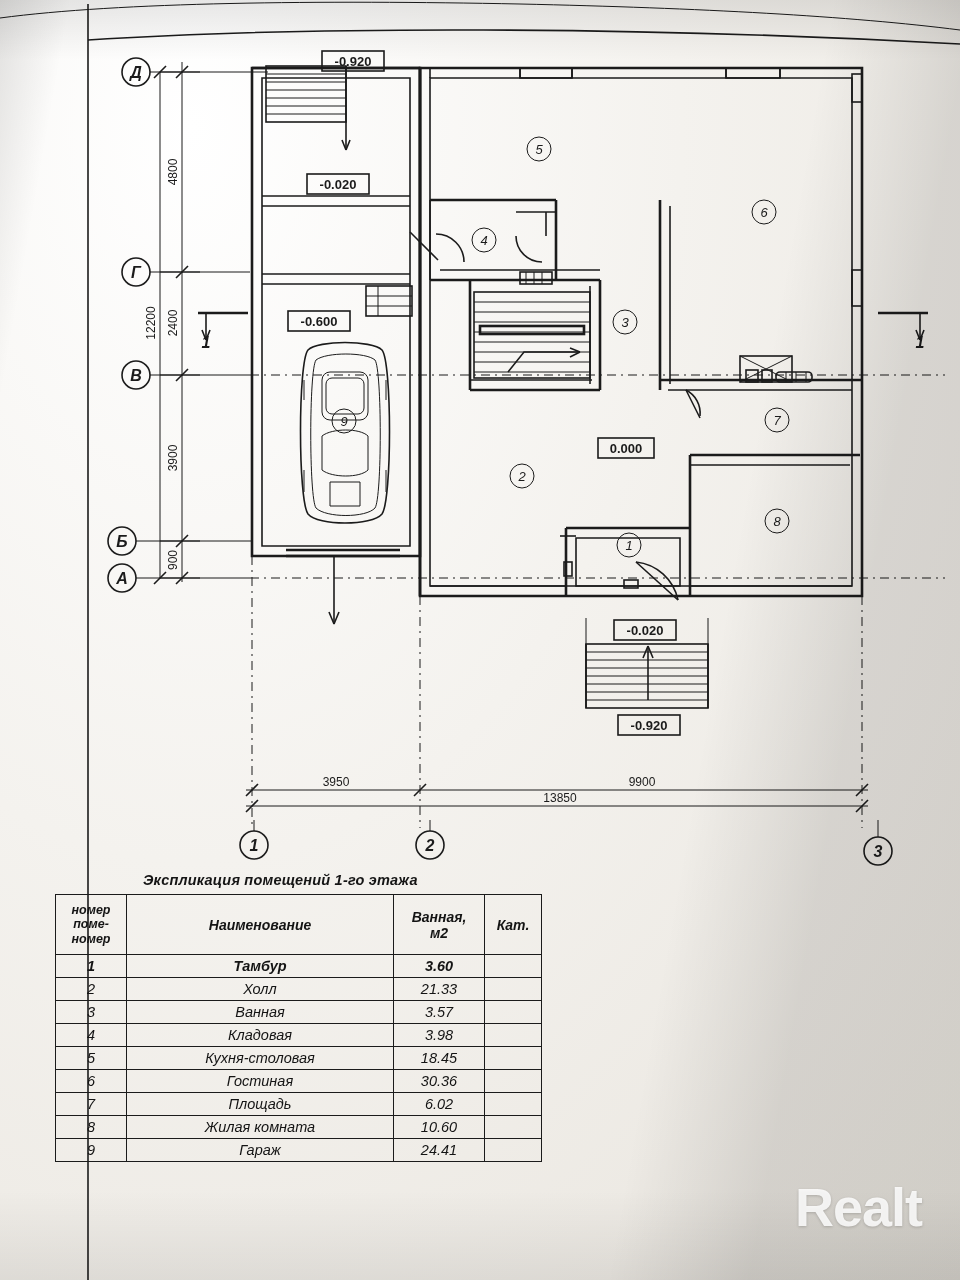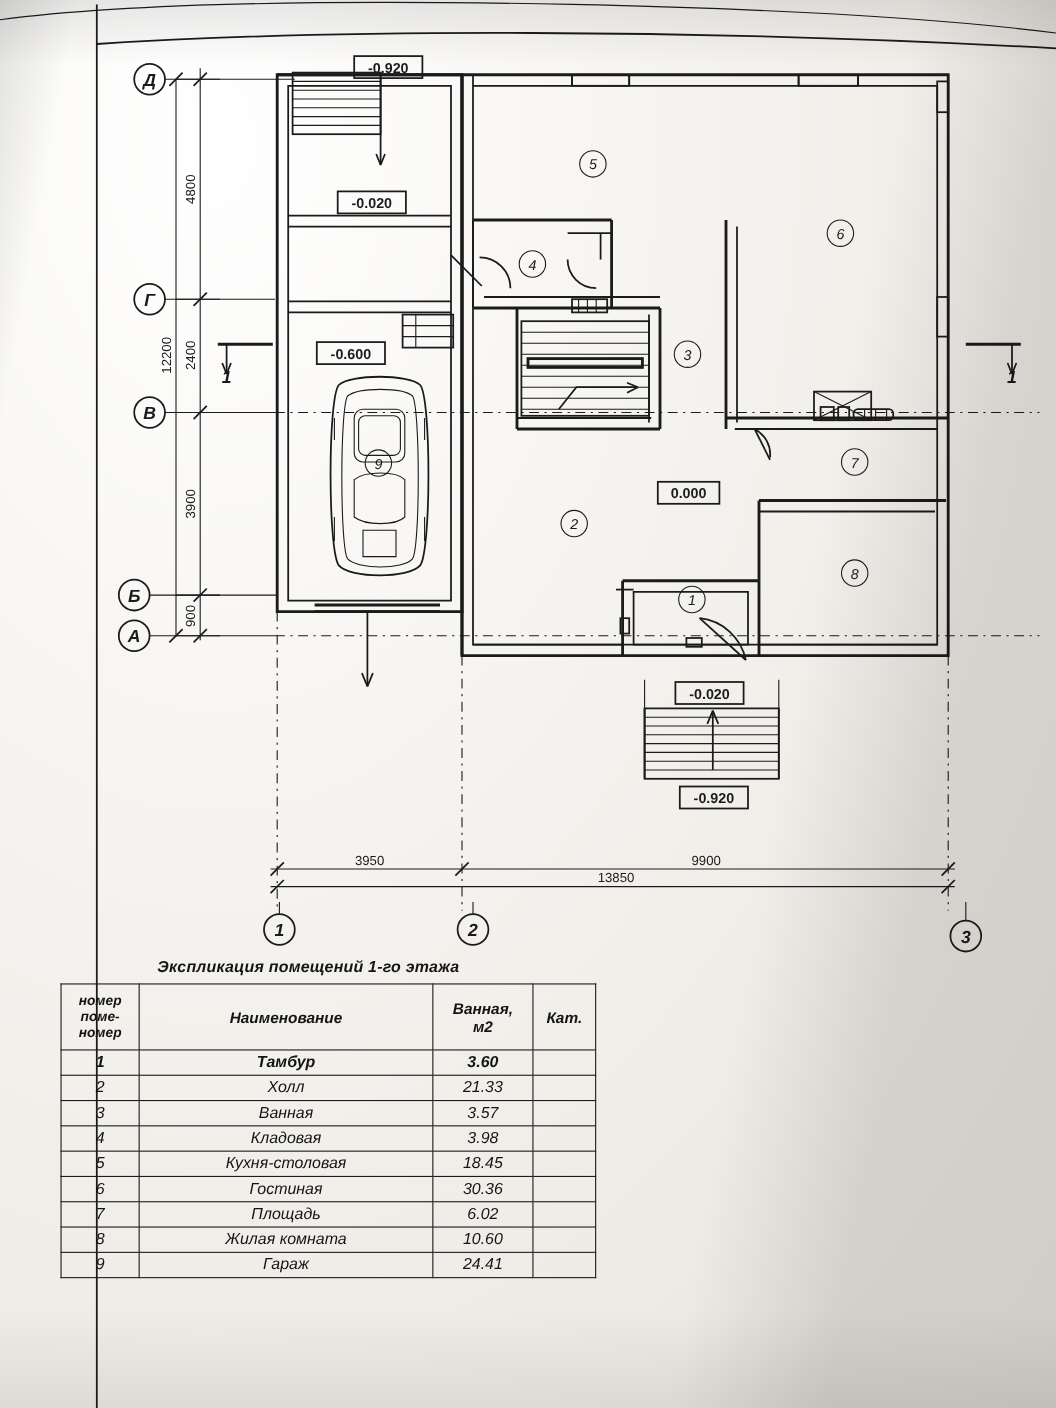--- a/index.html
+++ b/index.html
@@ -446,14 +446,17 @@
         <tr>
           <td class="c0">9</td>
           <td class="c1">Гараж</td>
           <td class="c2">24.41</td>
           <td class="c3"></td>
         </tr>
       </tbody>
     </table>
   </div>
 
+  <div id="wm">
+    <span class="t">Rea</span><span class="t">lt</span>
+  </div>
 
 </div>
 
 </body></html>

